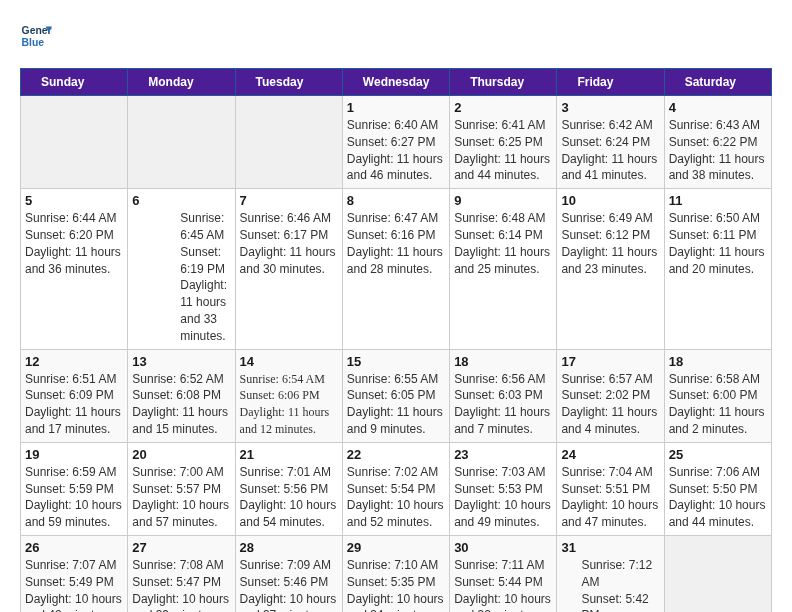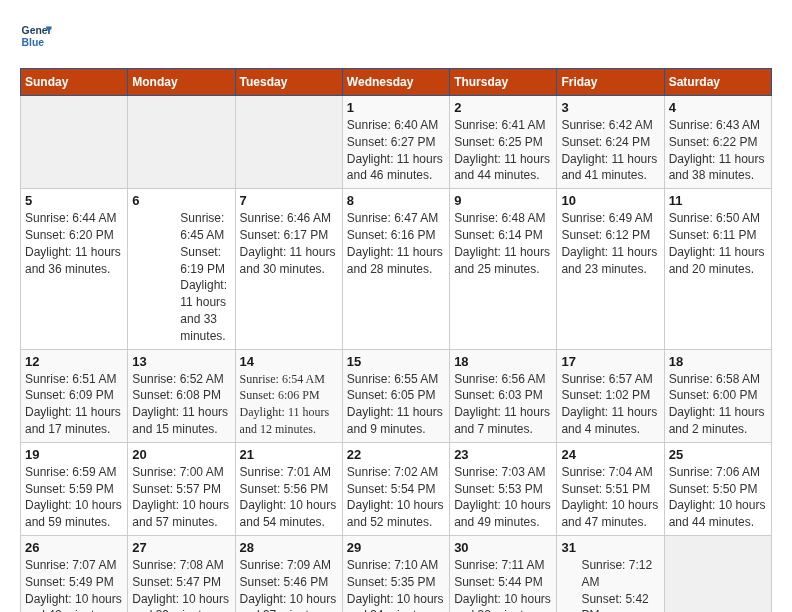--- a/index.html
+++ b/index.html
@@ -36,25 +36,25 @@
     .location-title {
       font-size: 15px;
       color: #333;
     }
     table {
       width: 100%;
       border-collapse: collapse;
       table-layout: fixed;
     }
     thead tr th {
-      background: #c2410c;
+      background: #4c1d95;
       color: #fff;
       font-size: 12px;
       font-weight: bold;
-      padding: 6px 4px;
+      padding: 6px 20px;
       text-align: left;
       border: 1px solid #1a5a9a;
     }
     tbody tr td {
       vertical-align: top;
       border: 1px solid #ccc;
       padding: 4px 4px;
       font-size: 10px;
       color: #333;
       height: 80px;
@@ -225,21 +225,21 @@
         <td>
           <span class="day-num">18</span>
           <div class="day-info" style="white-space: pre-line;">Sunrise: 6:56 AM
 Sunset: 6:03 PM
 Daylight: 11 hours
 and 7 minutes.</div>
         </td>
         <td>
           <span class="day-num">17</span>
           <div class="day-info" style="white-space: pre-line;">Sunrise: 6:57 AM
-Sunset: 1:02 PM
+Sunset: 2:02 PM
 Daylight: 11 hours
 and 4 minutes.</div>
         </td>
         <td>
           <span class="day-num">18</span>
           <div class="day-info" style="white-space: pre-line;">Sunrise: 6:58 AM
 Sunset: 6:00 PM
 Daylight: 11 hours
 and 2 minutes.</div>
         </td>

